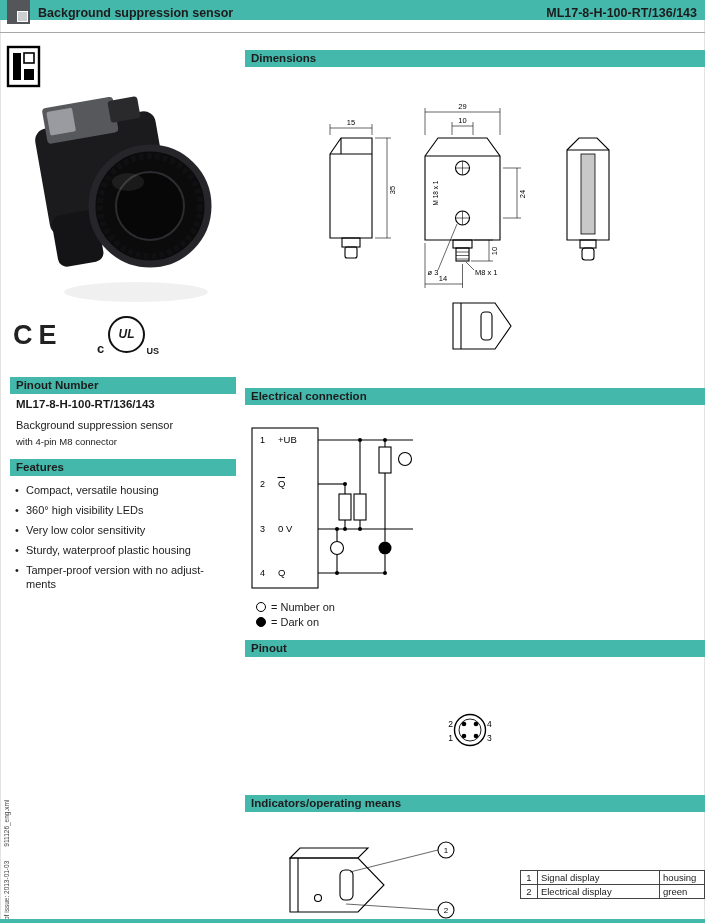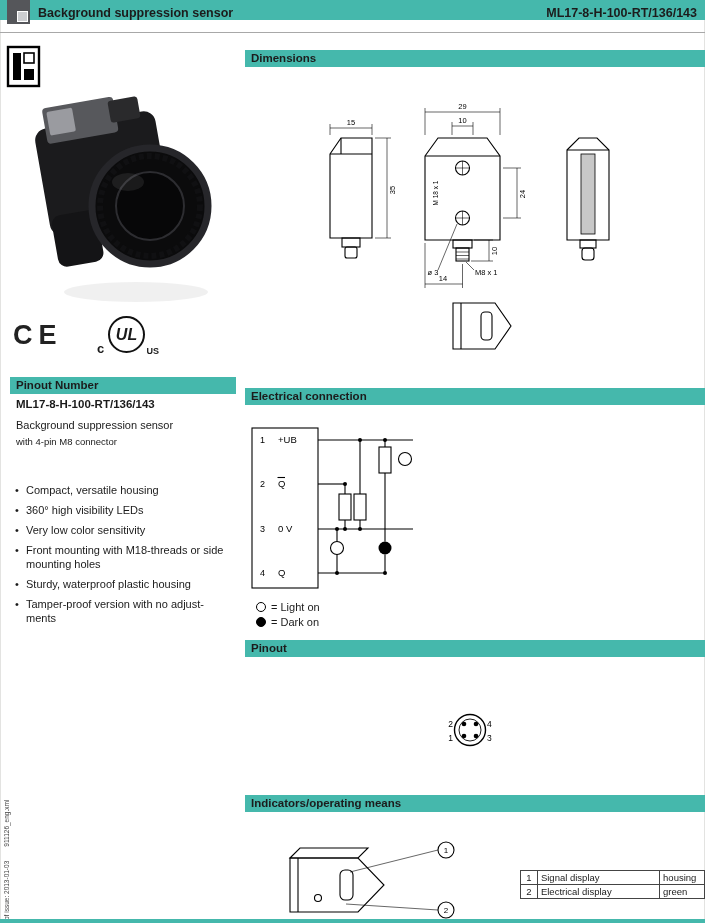--- a/index.html
+++ b/index.html
@@ -22,21 +22,21 @@
   .mn-value{position:absolute;left:16px;top:398px;font-weight:bold;font-size:11.5px;}
   .mn-line1{position:absolute;left:16px;top:419px;font-size:11px;}
   .mn-line2{position:absolute;left:16px;top:436px;font-size:9.5px;}
   .features-list{position:absolute;left:14px;top:483px;width:214px;margin:0;padding:0;list-style:none;font-size:11px;}
   .features-list li{position:relative;padding-left:12px;margin-bottom:6px;line-height:14px;}
   .features-list li::before{content:"•";position:absolute;left:1px;top:0;}
   
   .ce-mark{position:absolute;left:13px;top:320px;font-size:27px;letter-spacing:6px;font-weight:600;color:#222;}
   .ul-wrap{position:absolute;left:97px;top:314px;width:62px;height:46px;}
   .ul-circle{position:absolute;left:11px;top:2px;width:33px;height:33px;border:2.5px solid #111;border-radius:50%;
-             text-align:center;line-height:33px;font-weight:bold;font-size:16px;font-style:italic;}
+             text-align:center;line-height:33px;font-weight:bold;font-size:12px;font-style:italic;}
   .ul-c{position:absolute;left:0;bottom:4px;font-size:13px;font-weight:bold;}
   .ul-us{position:absolute;right:0;bottom:4px;font-size:9px;font-weight:bold;}
   
   .legend{position:absolute;left:256px;top:600px;font-size:11px;}
   .legend-row{height:15px;line-height:15px;}
   .sym{display:inline-block;width:8px;height:8px;border:1.2px solid #000;border-radius:50%;margin-right:5px;vertical-align:-1px;}
   .sym.filled{background:#000;}
   
   .ind-table{position:absolute;left:520px;top:870px;border-collapse:collapse;font-size:9.5px;}
   .ind-table td{border:1px solid #444;padding:0 3px;height:13px;line-height:13px;white-space:nowrap;}
@@ -98,25 +98,25 @@
     <div class="ul-c">c</div>
     <div class="ul-circle">UL</div>
     <div class="ul-us">US</div>
   </div>
 
   <div class="tbar bar-left" style="top:377px;">Pinout Number</div>
   <div class="mn-value">ML17-8-H-100-RT/136/143</div>
   <div class="mn-line1">Background suppression sensor</div>
   <div class="mn-line2">with 4-pin M8 connector</div>
 
+  <div class="tbar bar-left" style="top:459px;">Features</div>
   <ul class="features-list">
     <li>Compact, versatile housing</li>
     <li>360° high visibility LEDs</li>
     <li>Very low color sensitivity</li>
-    <li>Front mounting with M18-threads or side mounting holes</li>
     <li>Sturdy, waterproof plastic housing</li>
     <li>Tamper-proof version with no adjust­ments</li>
   </ul>
 
   <div class="tbar bar-right" style="top:50px;">Dimensions</div>
   <svg style="left:245px;top:78px;" width="455" height="302" viewBox="0 0 455 302">
 
     <polygon class="oln" points="85,76 96,60 127,60 127,160 85,160"></polygon>
     <line class="oln" x1="85" y1="76" x2="127" y2="76"></line>
     <line class="oln" x1="96" y1="60" x2="96" y2="76"></line>
@@ -215,21 +215,21 @@
     <circle cx="112" cy="18" r="2" fill="#000"></circle>
       <circle cx="137" cy="18" r="2" fill="#000"></circle>
     <circle cx="97" cy="62" r="2" fill="#000"></circle>
     <circle cx="89" cy="107" r="2" fill="#000"></circle>
       <circle cx="97" cy="107" r="2" fill="#000"></circle>
       <circle cx="112" cy="107" r="2" fill="#000"></circle>
     <circle cx="89" cy="151" r="2" fill="#000"></circle>
       <circle cx="137" cy="151" r="2" fill="#000"></circle>
   </svg>
   <div class="legend">
-    <div class="legend-row"><span class="sym"></span><span>= Light on</span></div>
+    <div class="legend-row"><span class="sym"></span><span>= Number on</span></div>
     <div class="legend-row"><span class="sym filled"></span><span>= Dark on</span></div>
   </div>
 
   <div class="tbar bar-right" style="top:640px;">Pinout</div>
   <svg style="left:425px;top:700px;" width="90" height="58" viewBox="0 0 90 58">
     <circle cx="45" cy="30" r="15.5" fill="none" stroke="#000" stroke-width="1.4"></circle>
     <circle cx="45" cy="30" r="11" fill="none" stroke="#000" stroke-width="0.9"></circle>
     <circle cx="39" cy="24" r="2.3" fill="#000"></circle>
     <circle cx="51" cy="24" r="2.3" fill="#000"></circle>
     <circle cx="39" cy="36" r="2.3" fill="#000"></circle>

